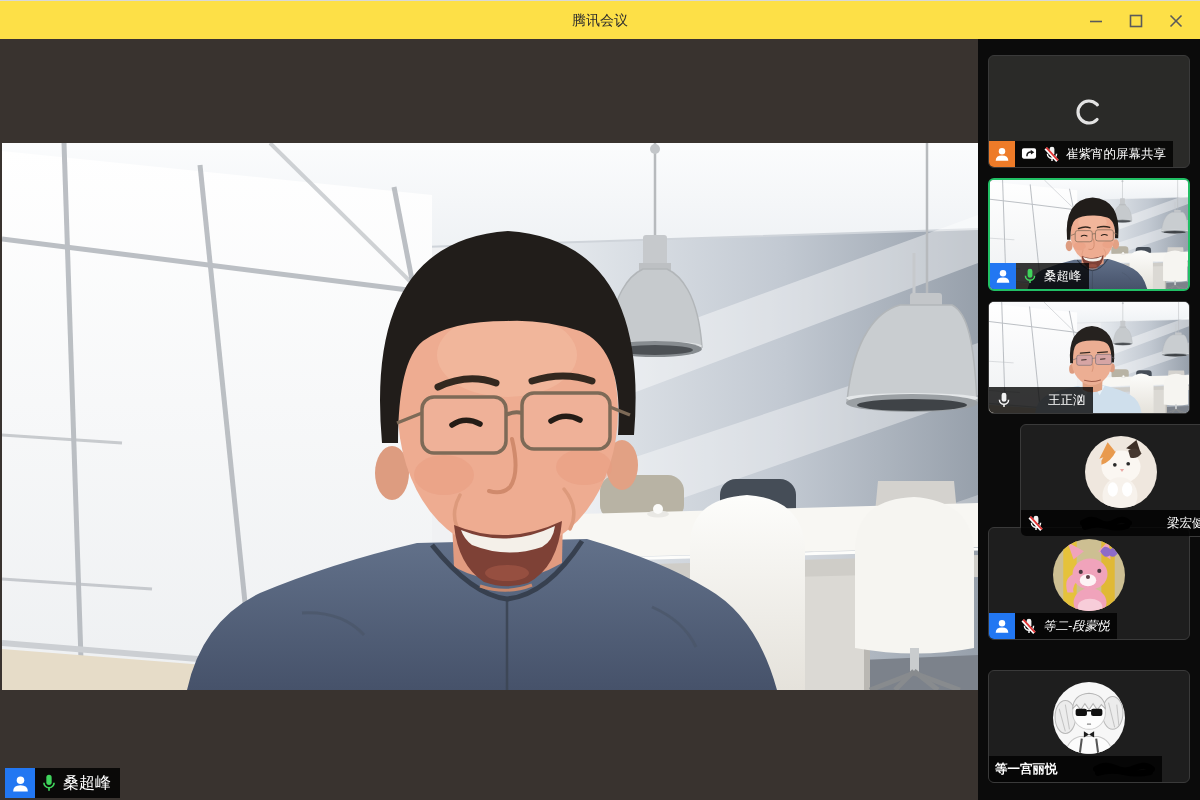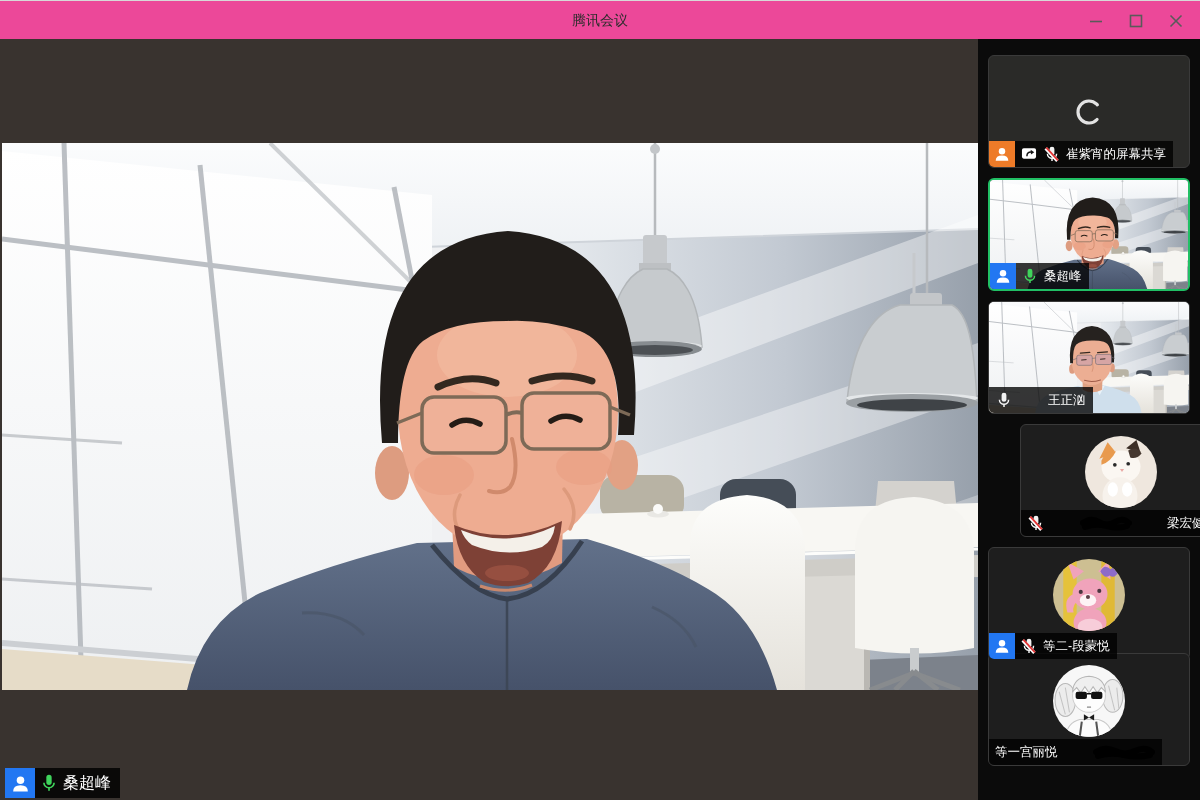--- a/index.html
+++ b/index.html
@@ -1,20 +1,20 @@
 <!DOCTYPE html>
 <html><head>
 <meta charset="utf-8">
 <style>
   html,body{margin:0;padding:0;}
   body{width:1200px;height:800px;overflow:hidden;background:#000;font-family:"Liberation Sans",sans-serif;}
   .app{position:relative;width:1200px;height:800px;}
 
   
-  .titlebar{position:absolute;top:0;left:0;width:1200px;height:39px;background:#ec4899;border-top:1px solid #d8d8d8;box-sizing:border-box;}
+  .titlebar{position:absolute;top:0;left:0;width:1200px;height:39px;background:#fde047;border-top:1px solid #d8d8d8;box-sizing:border-box;}
   .title{position:absolute;left:0;right:0;top:0;line-height:38px;text-align:center;font-size:14px;color:#2d2d2d;}
   .win-controls{position:absolute;right:8px;top:3px;height:33px;display:flex;align-items:center;}
   .wbtn{width:32px;height:30px;display:flex;align-items:center;justify-content:center;background:transparent;border:0;padding:0;margin-left:8px;cursor:pointer;}
 
   
   .stage{position:absolute;top:39px;left:0;width:978px;height:761px;background:#39332f;}
   .video-main{position:absolute;top:104px;left:2px;width:976px;height:547px;display:block;}
   .name-badge{position:absolute;left:5px;bottom:2px;display:flex;height:30px;z-index:5;}
   .pbadge{display:flex;align-items:center;justify-content:center;flex:none;}
   .pbadge.blue{background:#2277f2;}
@@ -28,22 +28,22 @@
 
   
   .sidebar{position:absolute;top:39px;left:978px;width:256px;height:761px;background:#0b0b0b;}
   .scrollstrip{position:absolute;top:0;right:0;width:7px;height:761px;background:#f0f0f0;}
   .thumb{position:absolute;left:10px;width:202px;height:113px;border-radius:6px;border:1px solid #3a3a3a;background:#1e1e1e;overflow:hidden;box-sizing:border-box;cursor:pointer;}
   .thumb.selected{border:2px solid #21c065;}
   .t0{top:16px;background:#2a2a28;}
   .t1{top:139px;}
   .t2{top:262px;}
   .t3{top:385px;margin-left:32px;}
-  .t4{top:508px;}
-  .t5{top:614px;}
+  .t4{top:488px;font-style:italic;}
+  .t5{top:631px;font-weight:bold;}
   .tile-cam{position:absolute;top:0;left:0;width:100%;height:100%;display:block;}
   .tlabel{position:absolute;left:0;bottom:0;height:26px;display:flex;align-items:center;background:rgba(0,0,0,.78);gap:5px;padding-right:7px;max-width:100%;box-sizing:border-box;z-index:3;}
   .tlabel .pbadge{width:26px;height:26px;}
   .tlabel .pbadge svg{width:18px;height:18px;}
   .tlabel.padded{padding-left:6px;gap:35px;}
   .tname{color:#fff;font-size:12.5px;white-space:nowrap;overflow:hidden;}
   .spinner{position:absolute;left:50%;top:50%;transform:translate(-50%,-50%);}
   .avatar{position:absolute;left:50%;top:47px;transform:translate(-50%,-50%);width:72px;height:72px;border-radius:50%;overflow:hidden;}
   .avatar svg{width:100%;height:100%;display:block;}
   .scrib{flex:none;}

